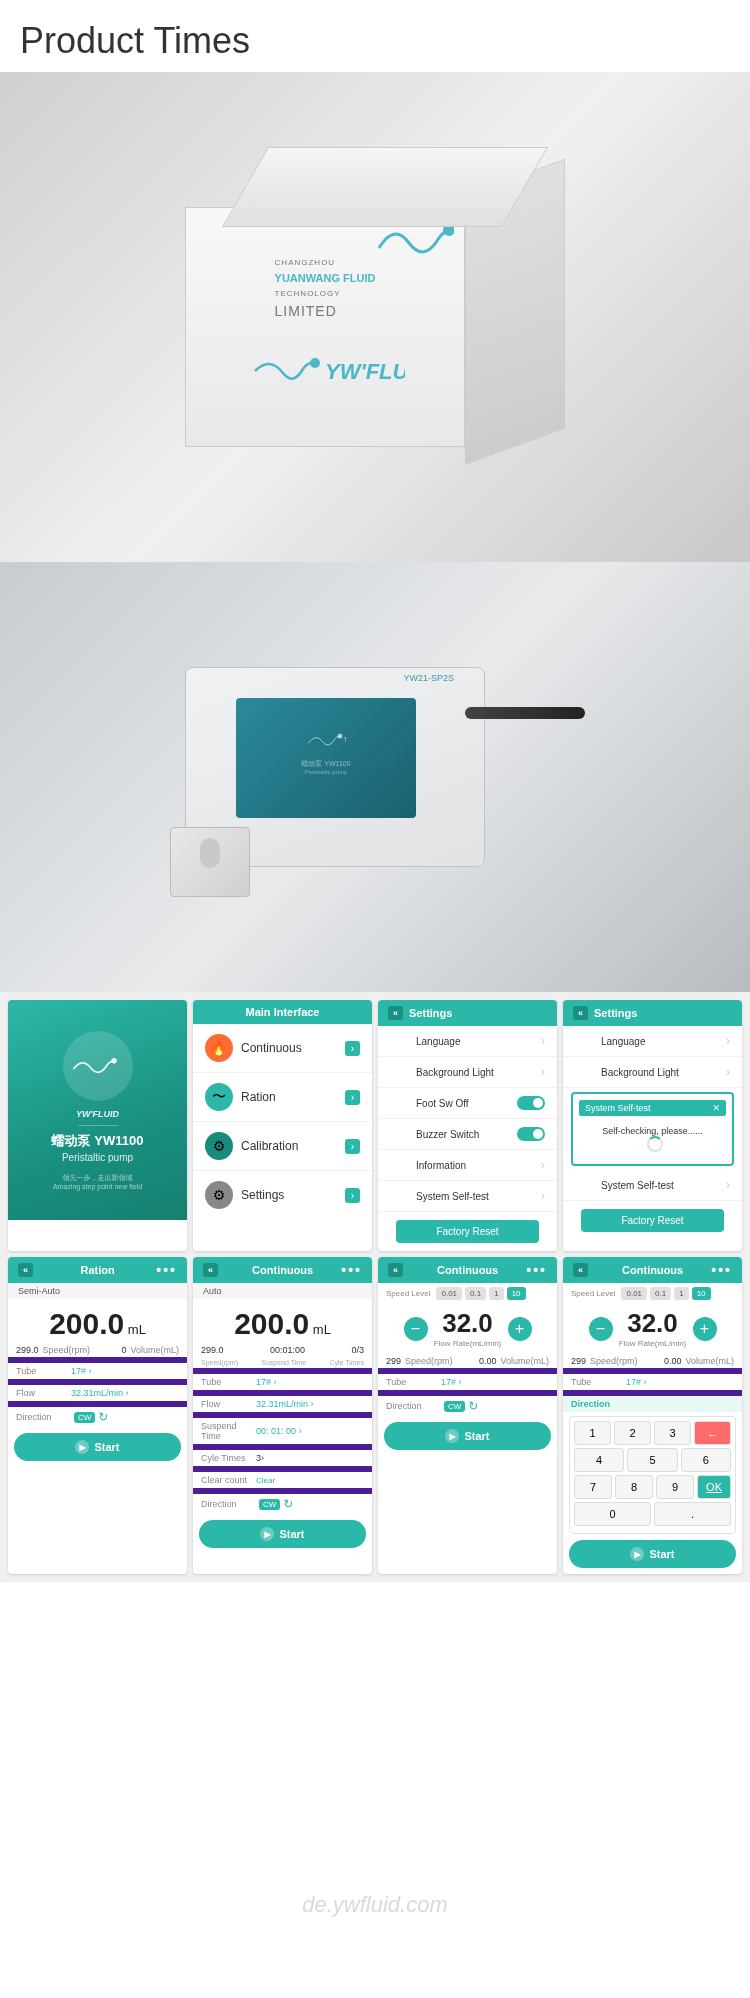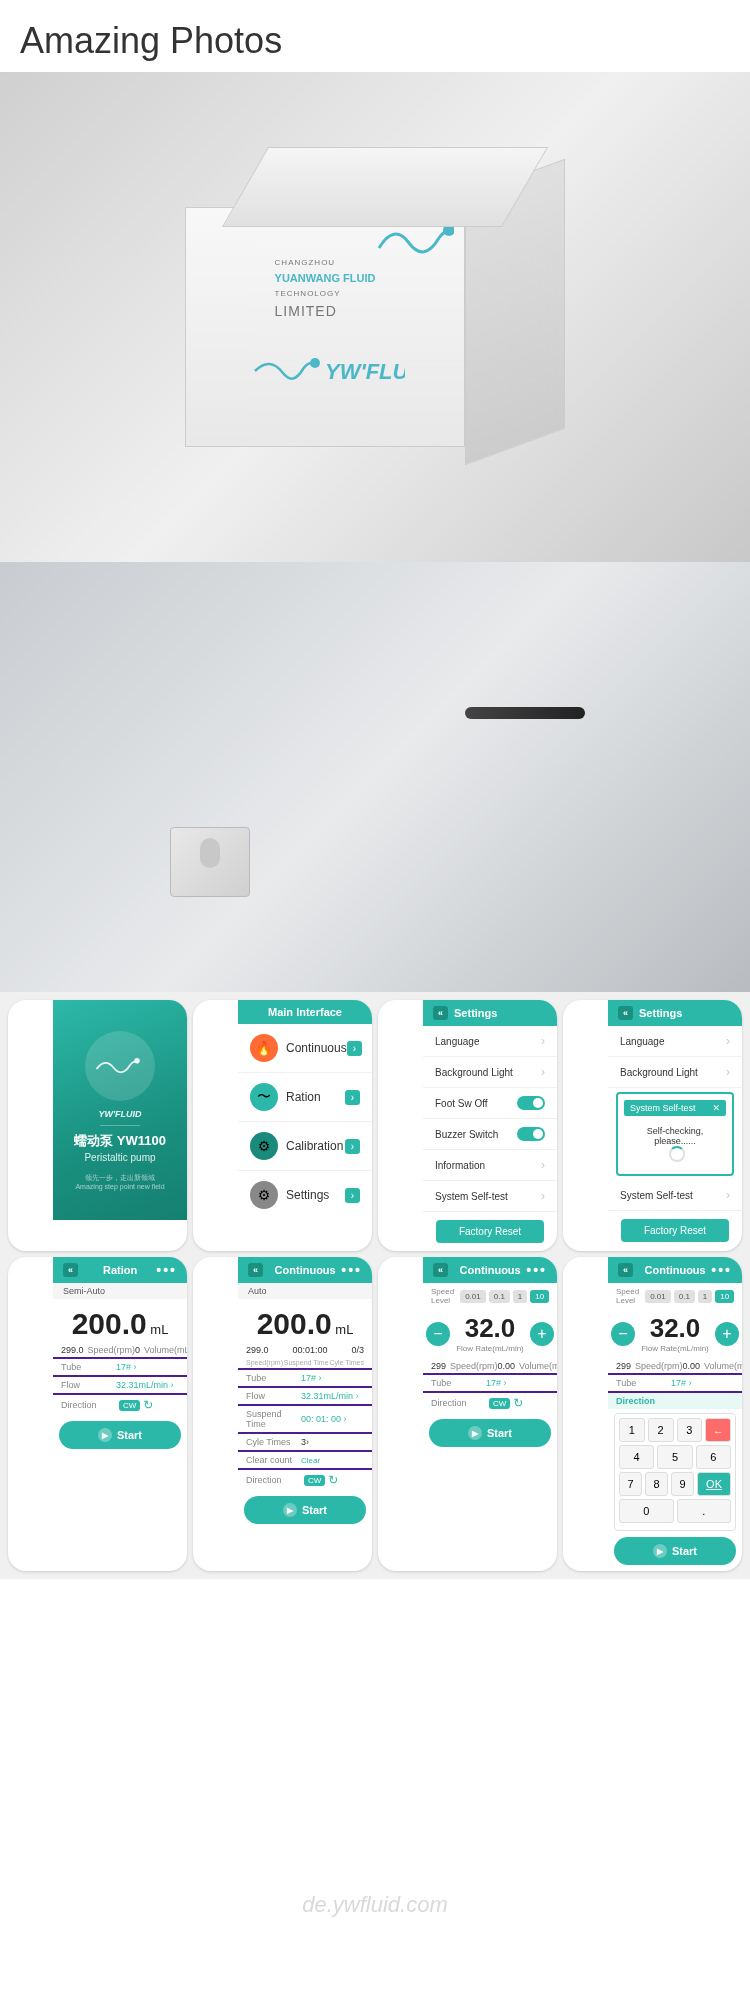--- a/index.html
+++ b/index.html
@@ -123,27 +123,26 @@
     .ui-screenshots {
       display: flex;
       flex-wrap: wrap;
       width: 750px;
       background: #f0f0f0;
       padding: 8px;
       gap: 6px;
     }
     .ui-card {
       background: #fff;
-      border-radius: 18px;
+      border-radius: 4px;
       overflow: hidden;
       flex: 0 0 calc(25% - 5px);
       width: calc(25% - 5px);
       min-height: 220px;
       box-shadow: 0 1px 3px rgba(0,0,0,0.15);
-      padding-left: 45px;
     }
 
     
     .splash-card {
       background: linear-gradient(160deg, #2cb8a8 0%, #1a9080 60%, #158070 100%);
       padding: 16px;
       display: flex;
       flex-direction: column;
       align-items: center;
       justify-content: center;
@@ -232,21 +231,21 @@
       margin-right: 6px;
     }
     .settings-row {
       display: flex;
       align-items: center;
       padding: 8px 12px;
       border-bottom: 1px solid #f0f0f0;
       font-size: 10px;
       color: #333;
     }
-    .settings-row .row-label { flex: 1; }
+    .settings-row .row-label { flex: 1; margin-left: 26px; }
     .settings-row .chevron { color: #ccc; font-size: 12px; }
     .toggle {
       width: 28px; height: 14px;
       background: #2cb8a8;
       border-radius: 7px;
       position: relative;
     }
     .toggle::after {
       content: '';
       position: absolute;
@@ -340,21 +339,21 @@
       color: #555;
       justify-content: space-between;
     }
     .stat-item { display: flex; gap: 4px; }
     .stat-label { color: #888; }
     .stat-value { color: #333; font-weight: 500; }
     .info-row {
       display: flex;
       padding: 3px 8px;
       font-size: 9px;
-      border-top: 2px solid #4c1d95;
+      border-top: 6px solid #4c1d95;
       align-items: center;
     }
     .info-label { color: #888; width: 55px; flex-shrink: 0; }
     .info-value { color: #333; flex: 1; }
     .info-link { color: #2cb8a8; }
     .info-action { color: #2cb8a8; font-size: 8px; }
     .cw-badge {
       background: #2cb8a8;
       color: white;
       border-radius: 3px;
@@ -506,21 +505,21 @@
       width: 100%;
     }
     .ui-row .ui-card {
       flex: 1;
     }
   </style>
 </head>
 <body>
 
 <div class="page-header">
-  <h1 class="page-title">Amazing Photos</h1>
+  <h1 class="page-title">Product Times</h1>
 </div>
 
 <div class="product-img-placeholder box-img">
   <div class="box-scene">
     <div class="box-side"></div>
     <div class="box-front">
       <svg width="80" height="50" viewBox="0 0 80 50" style="position:absolute;top:10px;right:10px;">
         <path d="M5,30 Q20,5 35,25 Q50,45 65,20 Q72,10 78,15" fill="none" stroke="#4ab8c8" stroke-width="3"></path>
         <circle cx="75" cy="12" r="6" fill="#4ab8c8"></circle>
       </svg>
@@ -537,20 +536,35 @@
           <text x="80" y="28" font-family="Arial" font-style="italic" font-weight="bold" font-size="22" fill="#4ab8c8">YW'FLUID</text>
         </svg>
       </div>
     </div>
     <div class="box-top"></div>
   </div>
 </div>
 
 <div class="product-img-placeholder pump-img">
   <div class="pump-scene">
+    <div class="pump-body">
+      <div class="pump-screen">
+        <div class="pump-screen-text">
+          <svg width="40" height="25" viewBox="0 0 80 40">
+            <path d="M5,25 Q20,5 33,22 Q45,38 57,18 Q64,8 70,14" fill="none" stroke="rgba(255,255,255,0.6)" stroke-width="2"></path>
+            <circle cx="68" cy="11" r="5" fill="rgba(255,255,255,0.6)"></circle>
+            <text x="75" y="22" font-family="Arial" font-style="italic" font-weight="bold" font-size="16" fill="rgba(255,255,255,0.6)">YW'FLUID</text>
+          </svg>
+          <div style="color:rgba(255,255,255,0.5);font-size:7px;margin-top:4px;">蠕动泵 YW1100</div>
+          <div style="color:rgba(255,255,255,0.4);font-size:6px;">Peristaltic pump</div>
+        </div>
+      </div>
+      <div class="pump-label">YW21-SP2S</div>
+      <div style="position:absolute;bottom:15px;left:10px;font-size:7px;color:#3a9aaa;">www.ywfluid.com</div>
+    </div>
 
     <div style="position:absolute;bottom:10px;left:5px;width:80px;height:70px;background:linear-gradient(135deg,#e8e8e8,#d0d0d0);border-radius:4px;border:1px solid #bbb;">
       <div style="width:20px;height:30px;background:#c8c8c8;border-radius:10px;margin:10px auto;"></div>
     </div>
 
     <div style="position:absolute;top:60px;right:0px;width:120px;height:12px;background:linear-gradient(90deg,#444,#222);border-radius:6px;"></div>
   </div>
 </div>
 
 <div class="ui-screenshots">

